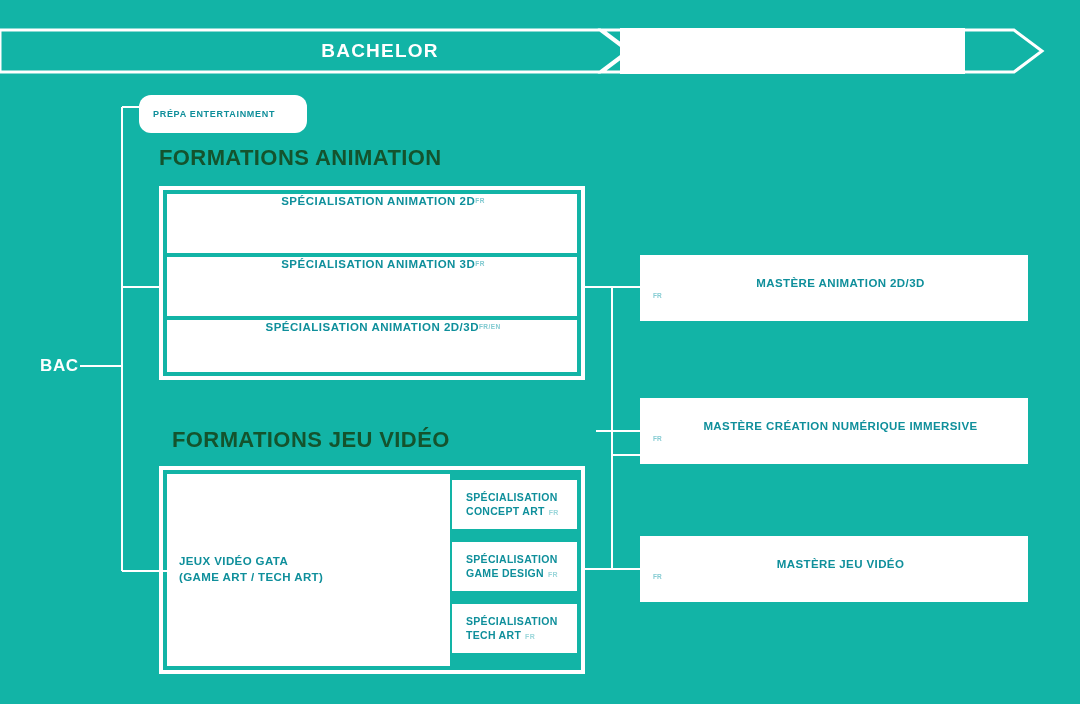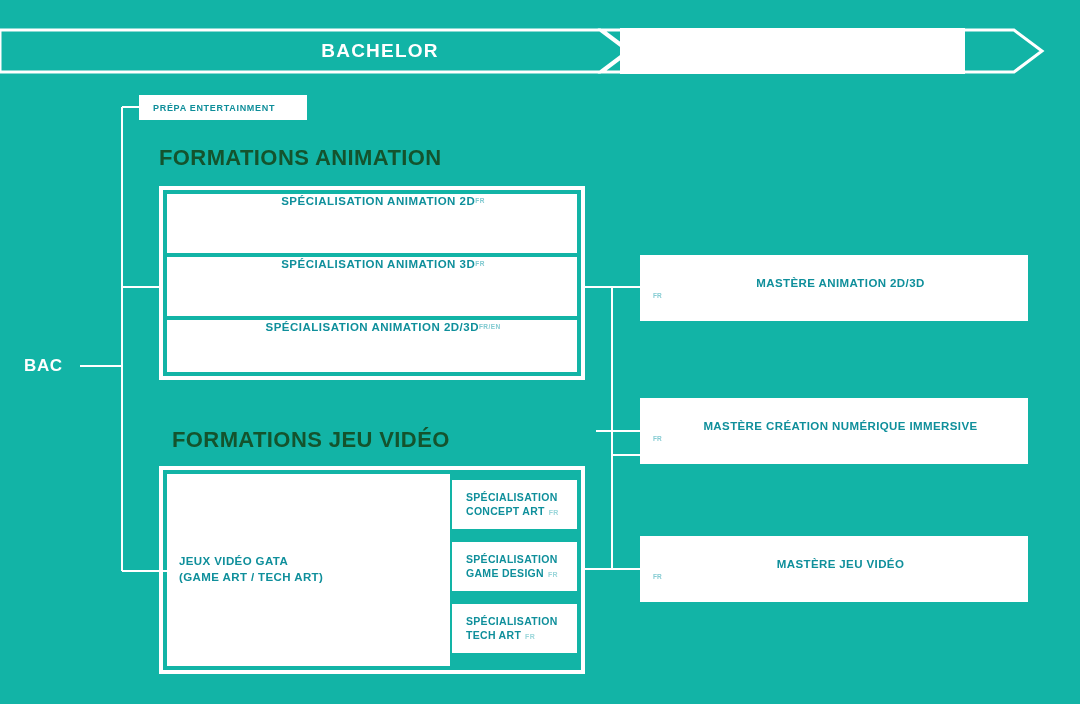--- a/index.html
+++ b/index.html
@@ -45,38 +45,39 @@
   .lines {
     position: absolute;
     left: 0; top: 0;
     width: 1080px; height: 704px;
     pointer-events: none;
   }
 
   
   .bac-label {
     position: absolute;
-    left: 24px;
+    left: 40px;
     top: 356px;
     color: #ffffff;
     font-weight: bold;
     font-size: 17px;
     letter-spacing: 0.6px;
   }
 
   
   .prepa {
     position: absolute;
     left: 139px;
     top: 95px;
     width: 168px;
-    height: 25px;
+    height: 38px;
     background: #ffffff;
     display: flex;
     align-items: center;
+    border-radius: 12px;
   }
   .prepa span {
     color: #0e8e9a;
     font-size: 9px;
     font-weight: bold;
     letter-spacing: 0.7px;
     padding-left: 14px;
   }
 
   

